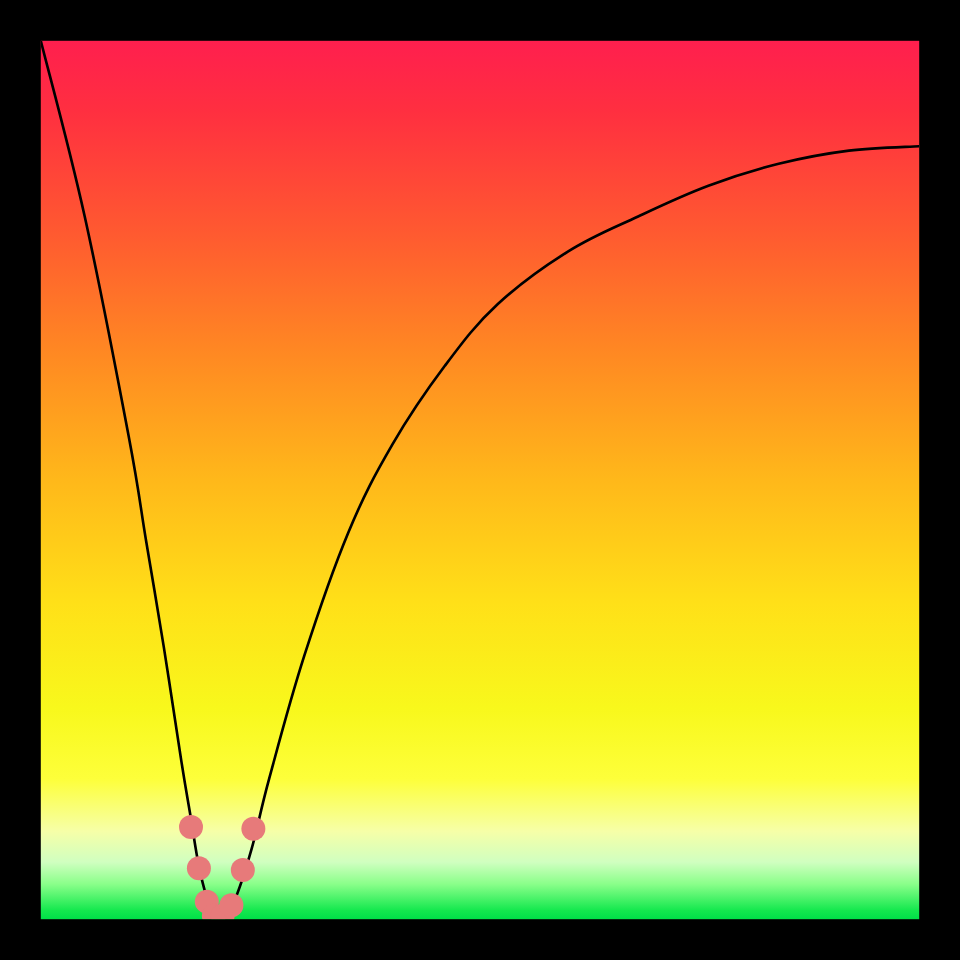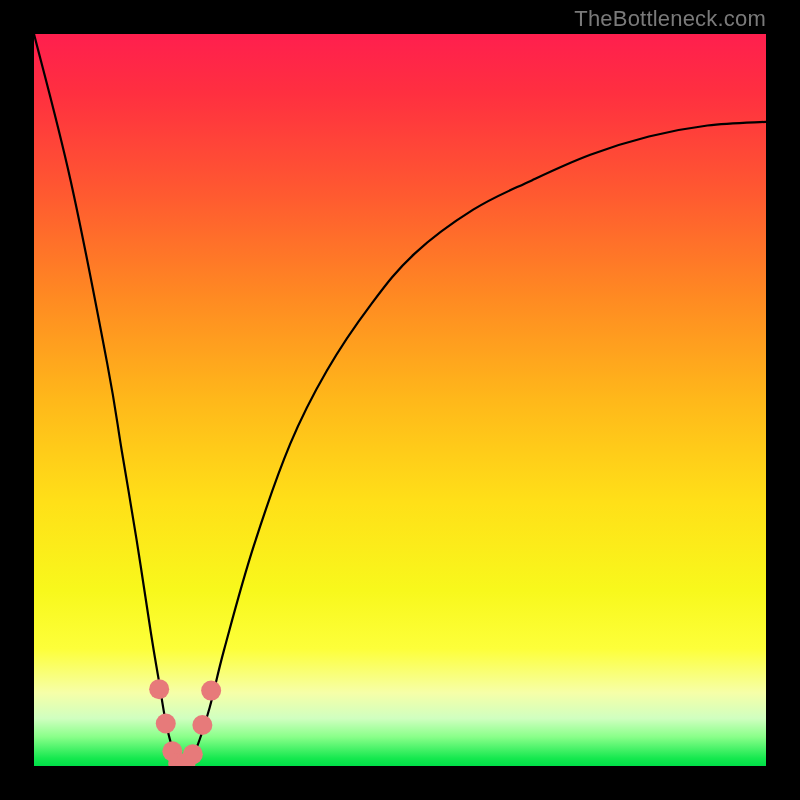--- a/index.html
+++ b/index.html
@@ -56,21 +56,20 @@
   svg {
     position: absolute;
     top: 0;
     left: 0;
   }
 </style>
 </head>
 <body>
 
 <div class="frame">
-  <div class="watermark">TheBottleneck.com</div>
   <div class="plot">
     <svg id="chart-svg" width="732" height="732" viewBox="0 0 732 732">
       <path id="curve-path" fill="none" stroke="#000" stroke-width="2.2" stroke-linejoin="round" stroke-linecap="round" d="M 0.00 0.00 C 6.59 26.35, 23.42 87.11, 36.60 146.40 C 49.78 205.69, 63.98 280.65, 73.20 329.40 C 82.42 378.15, 82.57 385.62, 87.84 417.24 C 93.11 448.86, 97.21 472.14, 102.48 505.08 C 107.75 538.02, 113.17 575.21, 117.12 600.24 C 121.07 625.27, 121.80 628.35, 124.44 644.16 C 127.08 659.97, 129.12 674.90, 131.76 688.08 C 134.40 701.26, 137.10 709.45, 139.08 717.36 C 141.06 725.27, 140.76 729.36, 142.74 732.00 C 144.72 734.64, 146.77 734.64, 150.06 732.00 C 153.35 729.36, 156.43 727.90, 161.04 717.36 C 165.65 706.82, 170.41 691.89, 175.68 673.44 C 180.95 654.99, 182.41 643.87, 190.32 614.88 C 198.23 585.89, 207.74 549.29, 219.60 512.40 C 231.46 475.51, 243.02 441.54, 256.20 409.92 C 269.38 378.30, 278.31 361.75, 292.80 336.72 C 307.29 311.69, 320.91 291.92, 336.72 270.84 C 352.53 249.76, 362.19 236.73, 380.64 219.60 C 399.09 202.47, 418.12 188.86, 439.20 175.68 C 460.28 162.50, 476.68 156.28, 497.76 146.40 C 518.84 136.52, 535.24 128.69, 556.32 120.78 C 577.40 112.87, 593.80 107.75, 614.88 102.48 C 635.96 97.21, 652.36 94.14, 673.44 91.50 C 694.52 88.86, 721.46 88.50, 732.00 87.84"></path>
       <g id="marker-group">
           <circle cx="125.17" cy="655.14" r="10" fill="#e77a7a"></circle>
           <circle cx="131.76" cy="689.54" r="10" fill="#e77a7a"></circle>
           <circle cx="138.35" cy="717.36" r="10" fill="#e77a7a"></circle>
           <circle cx="144.20" cy="729.07" r="10" fill="#e77a7a"></circle>
           <circle cx="151.52" cy="729.07" r="10" fill="#e77a7a"></circle>
           <circle cx="158.84" cy="720.29" r="10" fill="#e77a7a"></circle>

